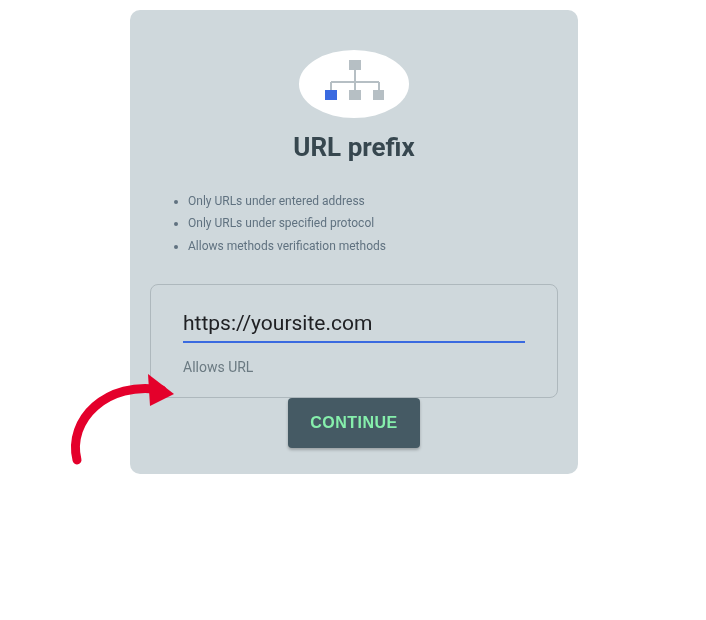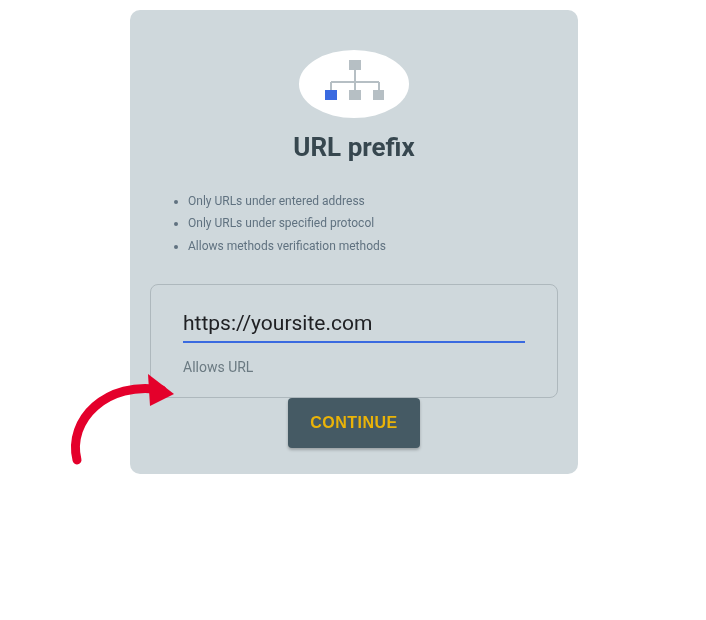--- a/index.html
+++ b/index.html
@@ -70,21 +70,21 @@
       font-family: inherit;
     }
     .url-input::placeholder { color: #9aa0a6; }
     .helper {
       font-size: 14px;
       color: #6b7a82;
       margin-top: 16px;
     }
     .continue {
       background: #455a64;
-      color: #eab308;
+      color: #86efac;
       border: none;
       font-weight: 700;
       font-size: 16px;
       letter-spacing: .5px;
       padding: 16px 22px;
       border-radius: 4px;
       cursor: pointer;
       box-shadow: 0 2px 3px rgba(0,0,0,.25);
     }
     .arrow {

